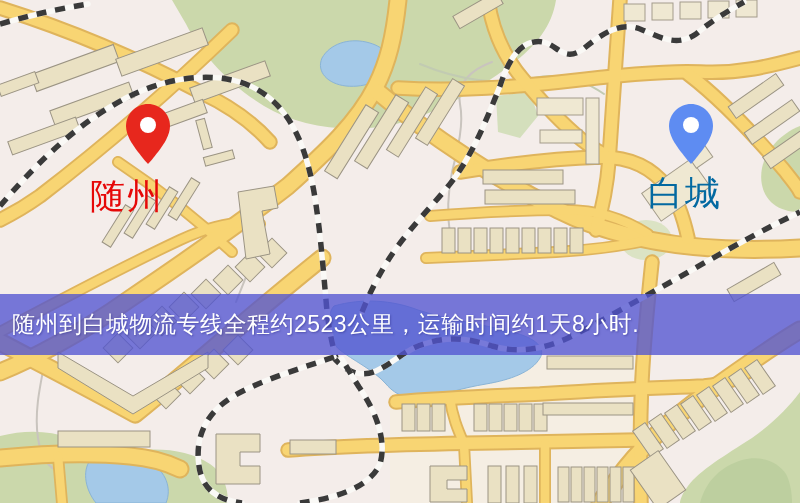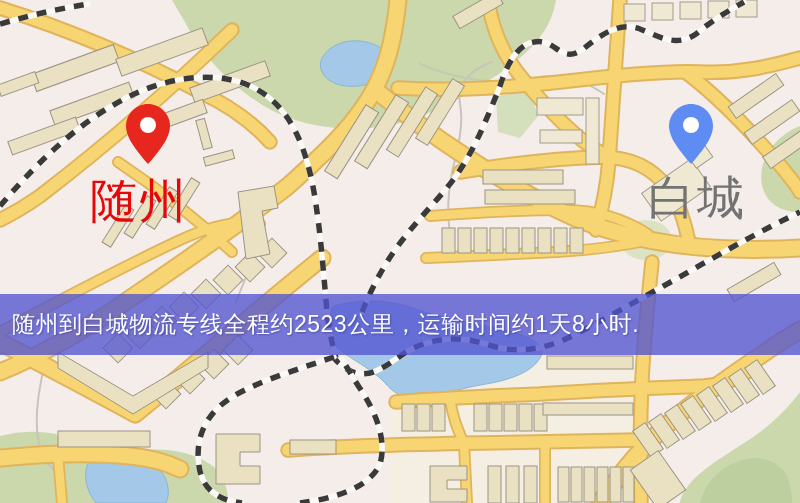--- a/index.html
+++ b/index.html
@@ -22,23 +22,23 @@
   .rail-base{fill:none;stroke:#faf9f6;stroke-width:5.5;stroke-linecap:round;}
   .rail-dash{fill:none;stroke:#3a3a3a;stroke-width:5.5;stroke-dasharray:10 9;}
 
   .thin{fill:none;stroke:#c9c4be;stroke-width:2;stroke-linecap:round;}
   .thin2{fill:none;stroke:#c2cbb2;stroke-width:2;stroke-linecap:round;}
 
   
   .pin{position:absolute;width:46px;height:62px;}
   #origin-pin{left:125px;top:103px;}
   #dest-pin{left:668px;top:103px;}
-  .marker-label{position:absolute;font-size:47px;font-weight:500;line-height:1;letter-spacing:2px;white-space:nowrap;font-family:Liberation Serif, serif;}
+  .marker-label{position:absolute;font-size:35px;font-weight:500;line-height:1;letter-spacing:2px;white-space:nowrap;}
   #origin-label{left:90px;top:178px;color:#e60808;}
-  #dest-label{left:648px;top:175px;color:#737373;}
+  #dest-label{left:648px;top:175px;color:#0369a1;}
 
   
   #banner{position:absolute;left:0;top:294px;width:800px;height:61px;background:rgba(82,84,209,0.78);}
   #banner-text{display:block;padding-left:12px;line-height:61px;font-size:23px;color:#ffffff;letter-spacing:0.5px;white-space:nowrap;text-shadow:1px 1px 2px rgba(50,50,140,0.55);}
 </style>
 </head>
 <body>
 
 <div id="stage">
 

